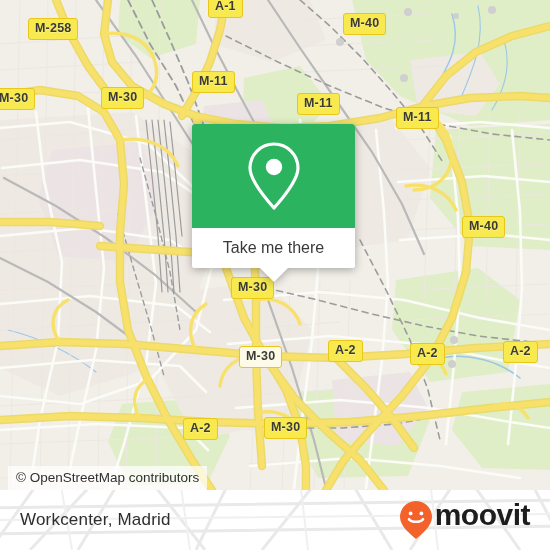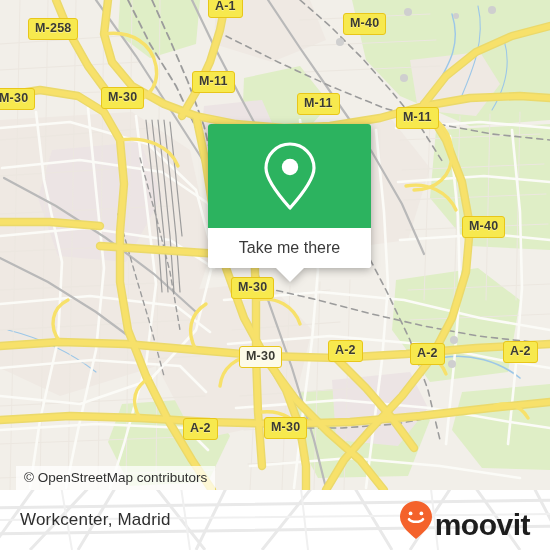--- a/index.html
+++ b/index.html
@@ -15,27 +15,27 @@
   
   .shield{position:absolute;box-sizing:border-box;
           background:#f7e94e;border:1.6px solid #e8c61a;border-radius:3px;
           color:#3b3b33;font-size:12.5px;font-weight:bold;
           letter-spacing:.2px;line-height:1;
           padding:3px 6px 4px 6px;white-space:nowrap;
           text-shadow:0 1px 0 rgba(255,255,255,.35);}
   .shield.pale{background:#fdfbe8;border-color:#e8c61a;}
 
   
-  #osm-attr{position:absolute;left:16px;bottom:0;
+  #osm-attr{position:absolute;left:8px;bottom:0;
             background:rgba(255,255,255,.72);
             padding:4px 8px 5px 8px;
             font-size:13.5px;color:#303030;white-space:nowrap;}
 
   
-  #callout{position:absolute;left:208px;top:124px;width:163px;
+  #callout{position:absolute;left:192px;top:124px;width:163px;
            filter:drop-shadow(0 2px 4px rgba(0,0,0,.30));}
   #callout-body{background:#fff;border-radius:3px;overflow:hidden;}
   #callout-green{background:#2cb35f;height:104px;
                  display:flex;align-items:center;justify-content:center;}
   #callout-label{height:40px;display:flex;align-items:center;
                  justify-content:center;font-size:16px;color:#3a3a3a;
                  background:#fff;}
   #callout-tail{position:absolute;left:50%;transform:translateX(-50%);
                 top:144px;width:0;height:0;
                 border-left:14px solid transparent;
@@ -43,21 +43,21 @@
                 border-top:14px solid #fff;}
 
   
   #footer{position:absolute;left:0;top:490px;width:550px;height:60px;
           background:#fff;overflow:hidden;}
   #footer-watermark{position:absolute;left:0;top:0;width:550px;height:60px;
                     opacity:1;pointer-events:none;}
   #footer-title{position:absolute;left:20px;top:50%;transform:translateY(-50%);
                 font-size:17px;color:#2e2e2e;letter-spacing:.2px;}
   #brand{position:absolute;right:20px;top:50%;transform:translateY(-50%);
-         display:flex;align-items:flex-end;gap:2px;}
+         display:flex;align-items:flex-start;gap:2px;}
   #brand-word{font-size:30px;font-weight:bold;color:#1d1d1d;letter-spacing:-.5px;
               line-height:1;}
 </style>
 </head>
 <body>
 
 <div id="app">
 
   <div id="map">
     <svg width="550" height="490" viewBox="0 0 550 490" xmlns="http://www.w3.org/2000/svg">

